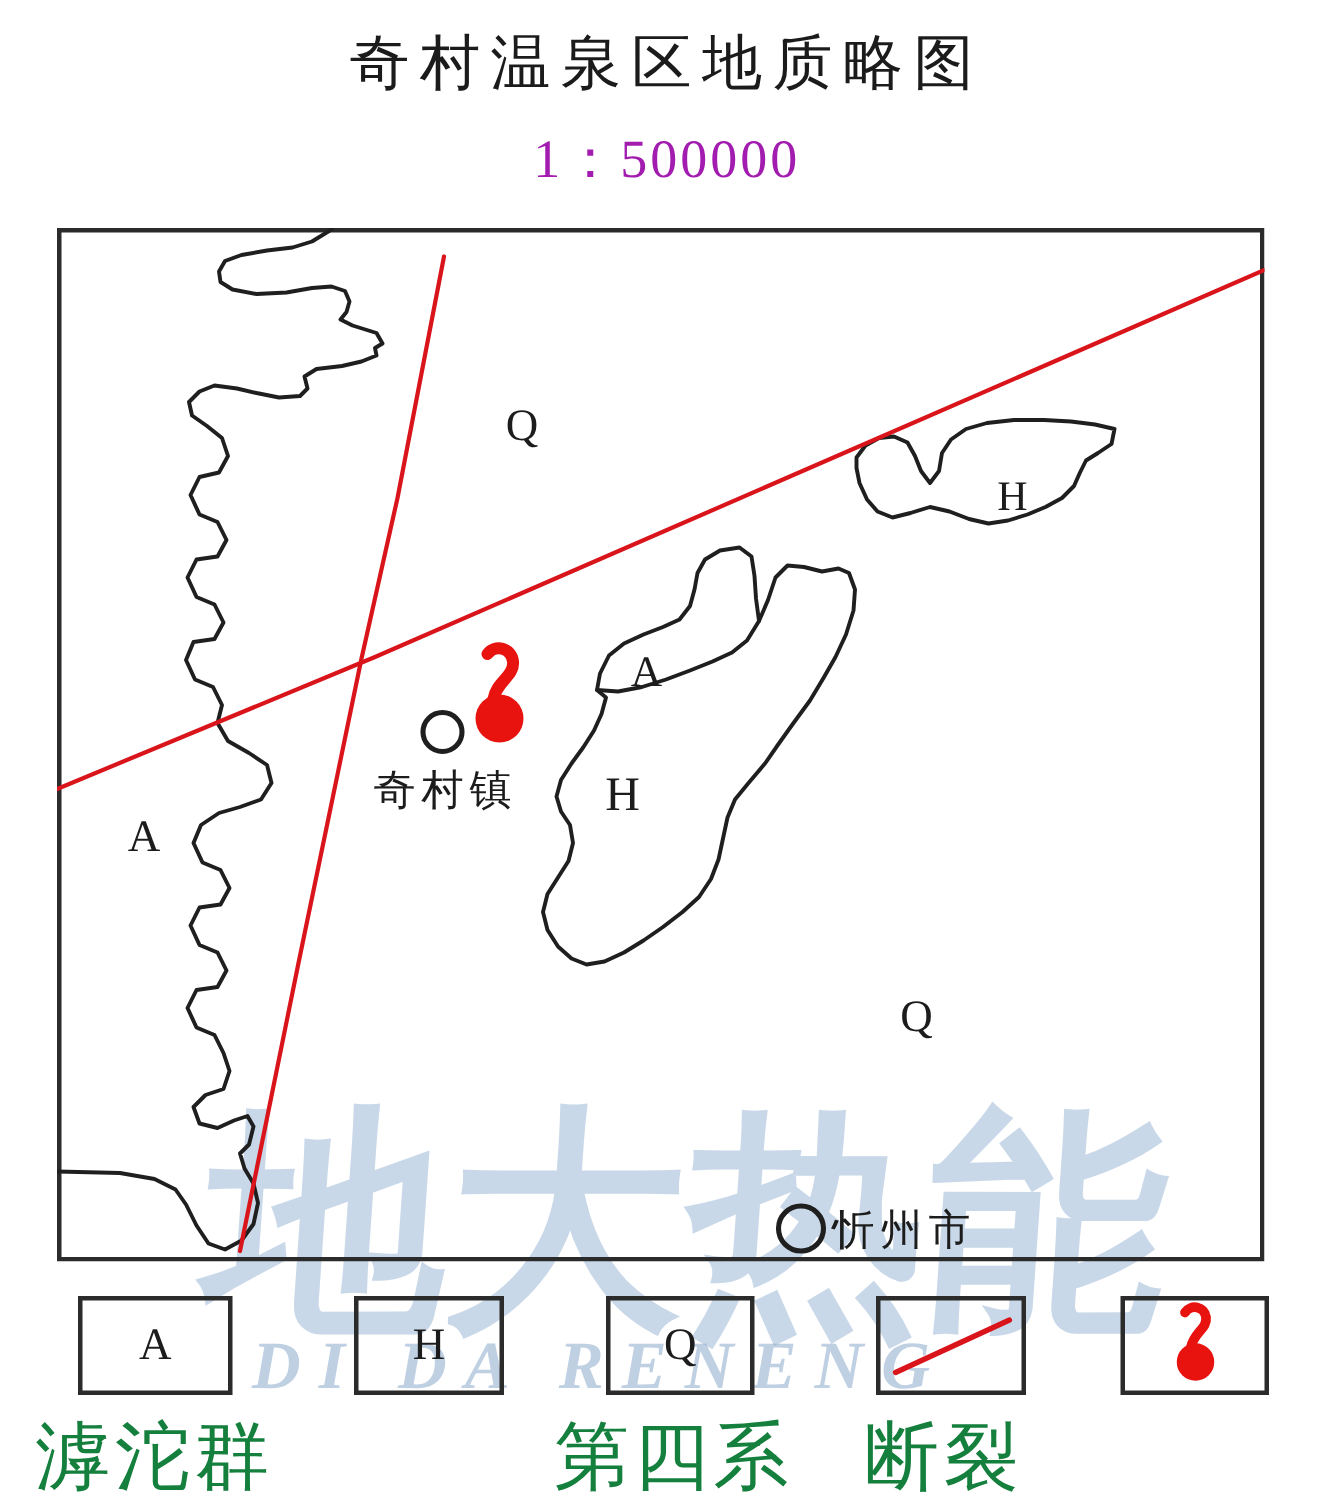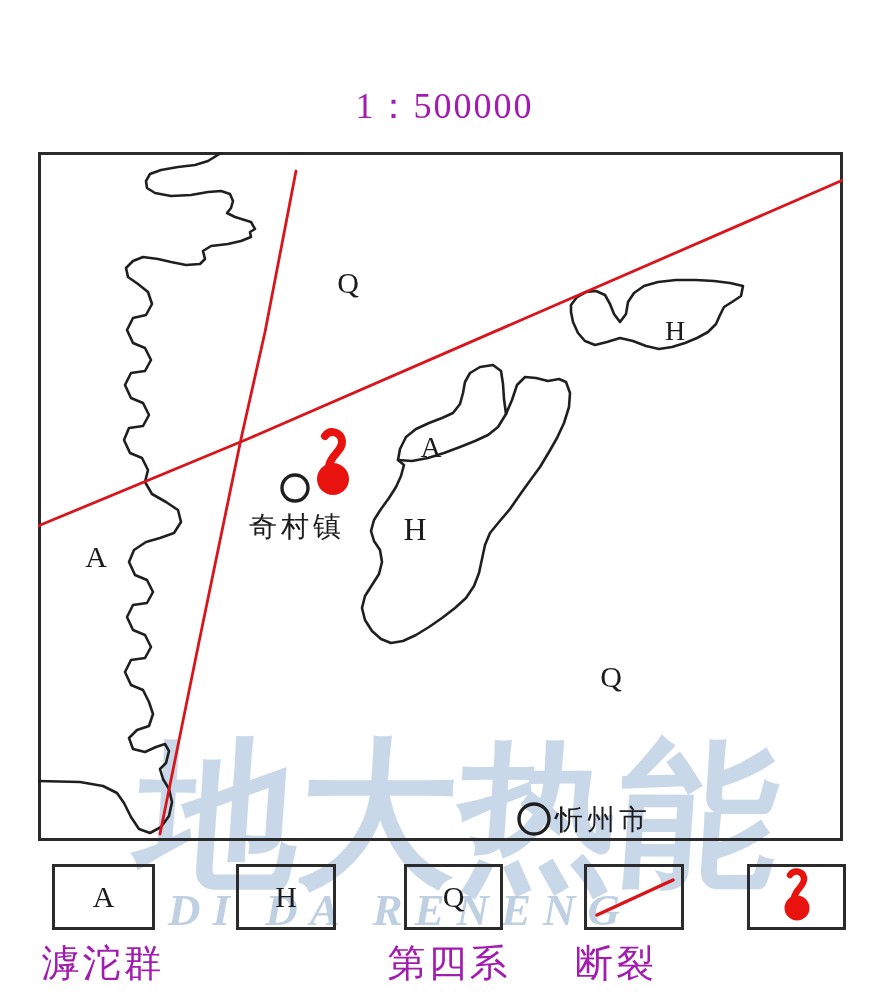--- a/index.html
+++ b/index.html
@@ -13,31 +13,32 @@
         letter-spacing:0;color:rgba(127,162,200,0.42);transform:skewX(-4deg);
         white-space:nowrap;z-index:1;line-height:1;}
   .watermark-en{position:absolute;left:168px;top:888px;font-size:45px;font-weight:bold;
         font-style:italic;letter-spacing:12px;color:rgba(127,162,200,0.5);
         white-space:nowrap;z-index:1;line-height:1;}
   #map{position:absolute;left:38px;top:152px;width:805px;height:689px;z-index:2;}
   #map svg{display:block;}
   .legendbox{position:absolute;top:864px;height:66px;border:3px solid #2b2b2b;
         box-sizing:border-box;z-index:2;background:transparent;text-align:center;}
   .legendbox .sym{font-size:30px;line-height:60px;color:#1c1c1c;}
-  .legendlabel{position:absolute;top:938px;font-size:38px;letter-spacing:3px;
-        color:#a21caf;transform:translateX(-50%);white-space:nowrap;z-index:2;}
+  .legendlabel{position:absolute;top:938px;font-size:50px;letter-spacing:3px;
+        color:#15803d;transform:translateX(-50%);white-space:nowrap;z-index:2;}
   svg text{font-family:"Liberation Serif","DejaVu Serif",serif;fill:#1c1c1c;}
   svg text.region{text-anchor:middle;}
   svg text.town{}
 </style>
 </head>
 <body>
 
 <div id="page">
 
+  <div class="title">奇村温泉区地质略图</div>
   <div class="scale">1：500000</div>
 
   <div class="watermark-cn">地大热能</div>
   <div class="watermark-en">DI DA RENENG</div>
 
   <div id="map">
     <svg width="805" height="689" viewBox="0 0 805 689">
 
       <rect x="1.5" y="1.5" width="802" height="686" fill="none" stroke="#2b2b2b" stroke-width="3"></rect>
 
@@ -88,15 +89,15 @@
   </div>
   <div class="legendbox" style="left:747px;width:99px;">
     <svg width="93" height="60" viewBox="0 0 93 60">
       <circle cx="47" cy="41" r="12.5" fill="#e8120f"></circle>
       <path d="M 44,31 C 46,21 55,19 54,11 C 53,4 44,2 40,8" fill="none" stroke="#e8120f" stroke-width="6.5" stroke-linecap="round"></path>
     </svg>
   </div>
 
   <div class="legendlabel" style="left:103px;">滹沱群</div>
   <div class="legendlabel" style="left:449px;">第四系</div>
-  <div class="legendlabel" style="left:616px;font-family:Liberation Mono, monospace;">断裂</div>
+  <div class="legendlabel" style="left:629px;font-family:Liberation Mono, monospace;">断裂</div>
 
 </div>
 
 </body></html>

